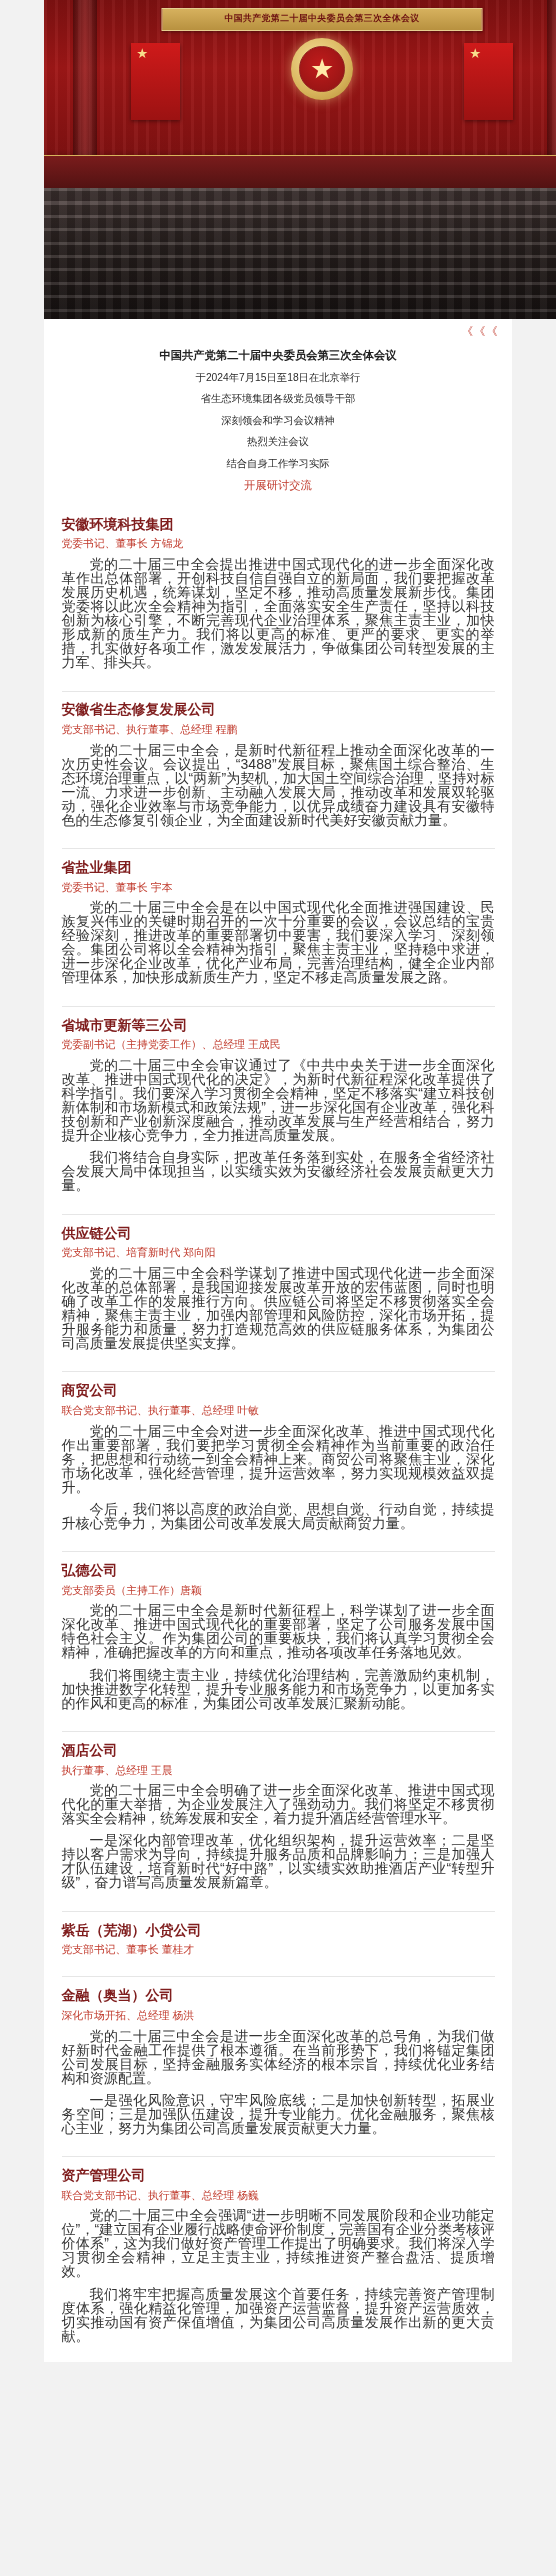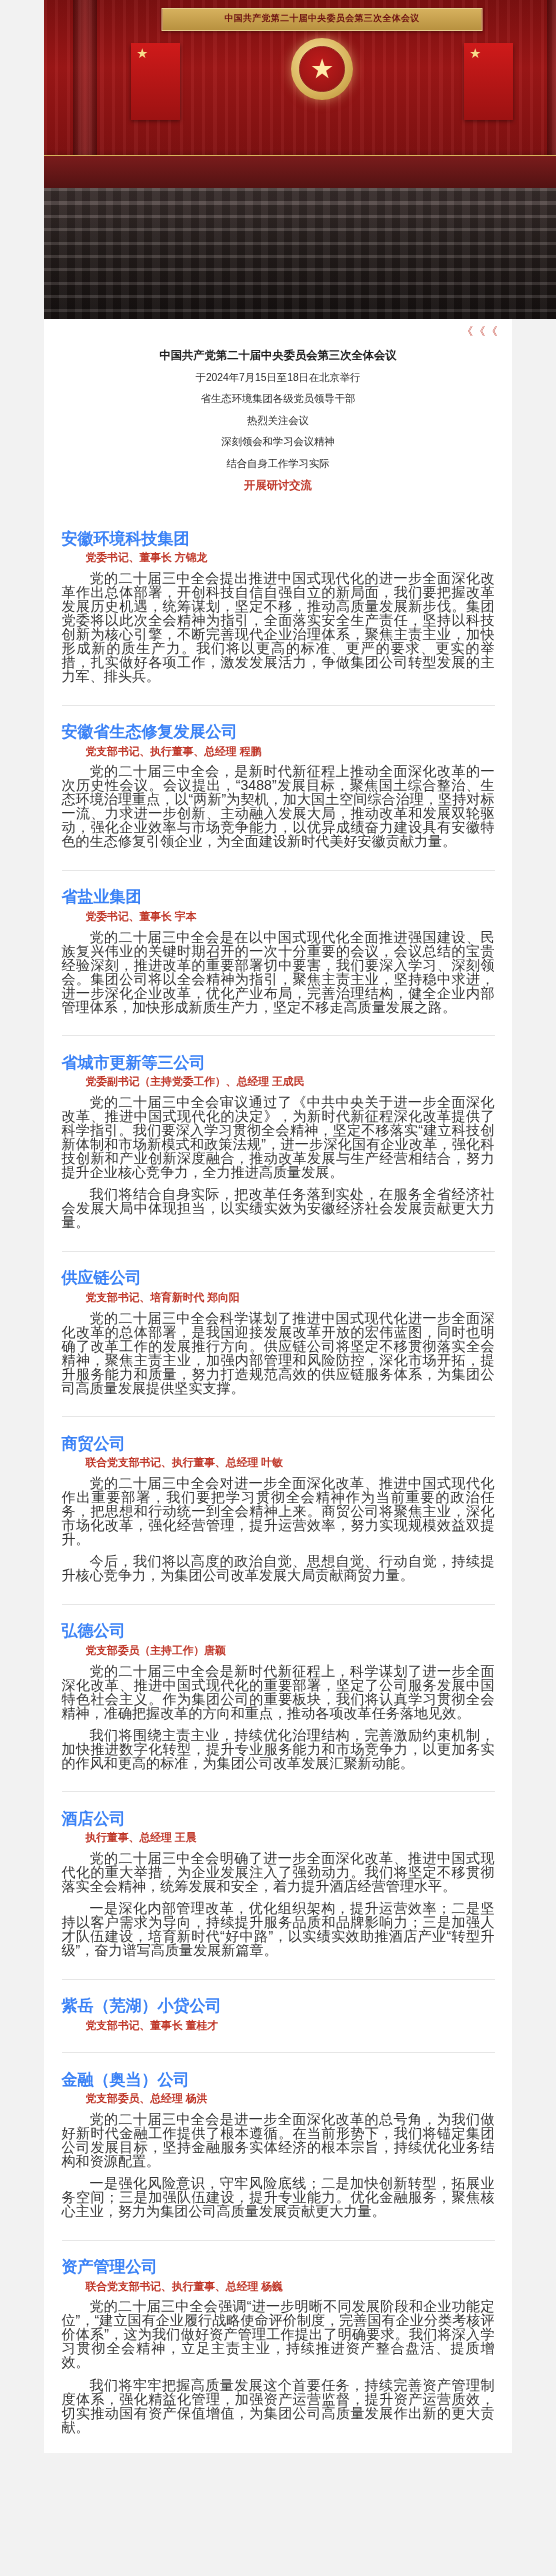--- a/index.html
+++ b/index.html
@@ -176,42 +176,41 @@
     font-weight: bold;
   }
   .intro .line.sub {
     font-size: 10.3px;
     font-weight: normal;
     color: #2b2b2b;
     text-align: center;
   }
   .intro .line.red {
     color: #c0392b;
-    font-weight: bold;
+    font-weight: normal;
   }
 
   
   .section {
     padding: 0 17.5px 11.3px 17.5px;
     background: #ffffff;
   }
   .org {
-    font-size: 16px;
+    font-size: 14px;
     font-weight: bold;
-    color: #3b82f6;
+    color: #7f1d1d;
     line-height: 19.6px;
-    margin-top: 17px;
+    margin-top: 3px;
   }
   .person {
     font-size: 10.8px;
-    font-weight: bold;
+    font-weight: normal;
     color: #c0392b;
     line-height: 19.6px;
     margin-bottom: 3.1px;
-    margin-left: 24px;
   }
   .body-text {
     font-size: 14px;
     color: #333333;
     line-height: 14px;
     text-align: justify;
     letter-spacing: 0.1px;
   }
   .body-text p {
     margin: 0 0 8.2px 0;
@@ -245,22 +244,22 @@
       <div class="seat-rows"></div>
     </div>
   </div>
 
   <div class="arrows">《《《</div>
 
   <div class="intro" id="intro-block">
       <div class="line">中国共产党第二十届中央委员会第三次全体会议</div>
       <div class="line sub">于2024年7月15日至18日在北京举行</div>
       <div class="line sub">省生态环境集团各级党员领导干部</div>
+      <div class="line sub">深刻领会和学习会议精神</div>
       <div class="line sub">热烈关注会议</div>
-      <div class="line sub">深刻领会和学习会议精神</div>
       <div class="line sub">结合自身工作学习实际</div>
       <div class="line red">开展研讨交流</div>
     </div>
 
   <div id="sections">
       <div class="section">
         <div class="org">安徽环境科技集团</div>
         <div class="person">党委书记、董事长 方锦龙</div>
         <div class="body-text">
           <p>党的二十届三中全会提出推进中国式现代化的进一步全面深化改革作出总体部署，开创科技自信自强自立的新局面，我们要把握改革发展历史机遇，统筹谋划，坚定不移，推动高质量发展新步伐。集团党委将以此次全会精神为指引，全面落实安全生产责任，坚持以科技创新为核心引擎，不断完善现代企业治理体系，聚焦主责主业，加快形成新的质生产力。我们将以更高的标准、更严的要求、更实的举措，扎实做好各项工作，激发发展活力，争做集团公司转型发展的主力军、排头兵。</p>
@@ -327,21 +326,21 @@
         </div>
       </div>
       <div class="divider"></div>
       <div class="section">
         <div class="org">紫岳（芜湖）小贷公司</div>
         <div class="person">党支部书记、董事长 董桂才</div>
       </div>
       <div class="divider"></div>
       <div class="section">
         <div class="org">金融（奥当）公司</div>
-        <div class="person">党支部委员、总经理 杨洪</div>
+        <div class="person">深化市场开拓、总经理 杨洪</div>
         <div class="body-text">
           <p>党的二十届三中全会是进一步全面深化改革的总号角，为我们做好新时代金融工作提供了根本遵循。在当前形势下，我们将锚定集团公司发展目标，坚持金融服务实体经济的根本宗旨，持续优化业务结构和资源配置。</p>
           <p>一是强化风险意识，守牢风险底线；二是加快创新转型，拓展业务空间；三是加强队伍建设，提升专业能力。优化金融服务，聚焦核心主业，努力为集团公司高质量发展贡献更大力量。</p>
         </div>
       </div>
       <div class="divider"></div>
       <div class="section">
         <div class="org">资产管理公司</div>
         <div class="person">联合党支部书记、执行董事、总经理 杨巍</div>
         <div class="body-text">

